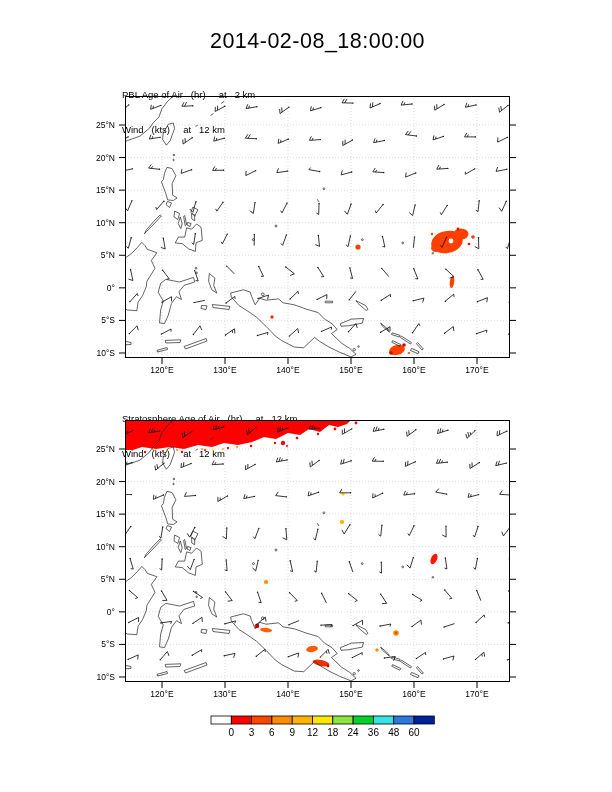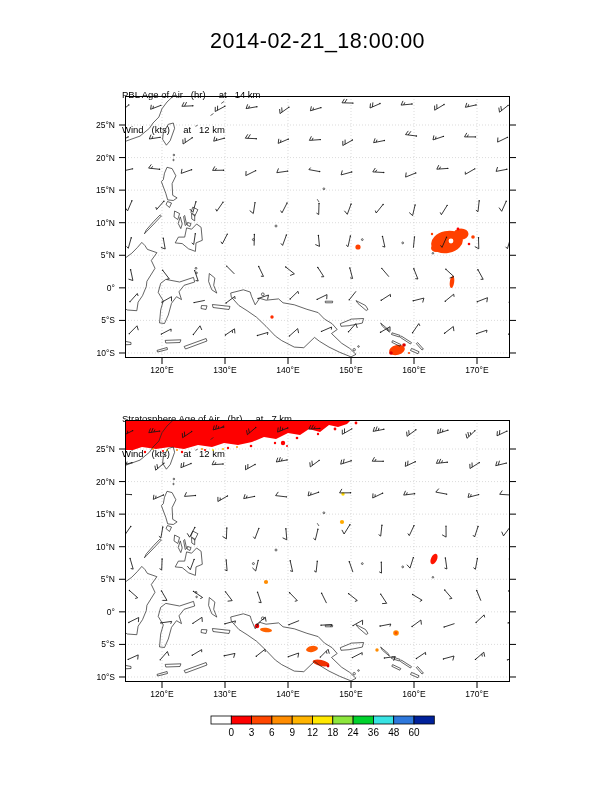--- a/index.html
+++ b/index.html
@@ -10,24 +10,24 @@
   .sub{position:absolute;left:122px;font-size:9.5px;line-height:11.5px;white-space:pre;}
   .map{position:absolute;left:125px;width:448px;height:262px;}
   .map svg{position:absolute;left:-46px;top:-6px;}
   .cbar{position:absolute;left:210px;top:715px;}
 </style>
 </head>
 <body>
 
 <div class="page">
 
-  <div class="fig-title">2014-02-21_18:00:00</div>
+  <div class="fig-title">2014-02-08_18:00:00</div>
 
   <div class="sub" style="top:66px">
-    <div>PBL Age of Air   (hr)     at   14 km</div>
+    <div>PBL Age of Air   (hr)     at   2 km</div>
     <div>Wind   (kts)     at   12 km</div>
   </div>
 
   <div class="map" style="top:96px">
     <svg id="mapsvg0" width="452" height="290" viewBox="-46 -6 452 290">
         <defs>
           <clipPath id="clip0">
             <rect x="0" y="0" width="385" height="262"></rect>
           </clipPath>
         </defs>
@@ -362,21 +362,21 @@
           <text x="100" y="277" text-anchor="middle">130°E</text>
           <text x="163" y="277" text-anchor="middle">140°E</text>
           <text x="226" y="277" text-anchor="middle">150°E</text>
           <text x="289" y="277" text-anchor="middle">160°E</text>
           <text x="352" y="277" text-anchor="middle">170°E</text>
         </g>
       </svg>
   </div>
 
   <div class="sub" style="top:390px">
-    <div>Stratosphere Age of Air   (hr)     at   7 km</div>
+    <div>Stratosphere Age of Air   (hr)     at   12 km</div>
     <div>Wind   (kts)     at   12 km</div>
   </div>
 
   <div class="map" style="top:420px">
     <svg id="mapsvg1" width="452" height="290" viewBox="-46 -6 452 290">
         <defs>
           <clipPath id="clip1">
             <rect x="0" y="0" width="385" height="262"></rect>
           </clipPath>
         </defs>

